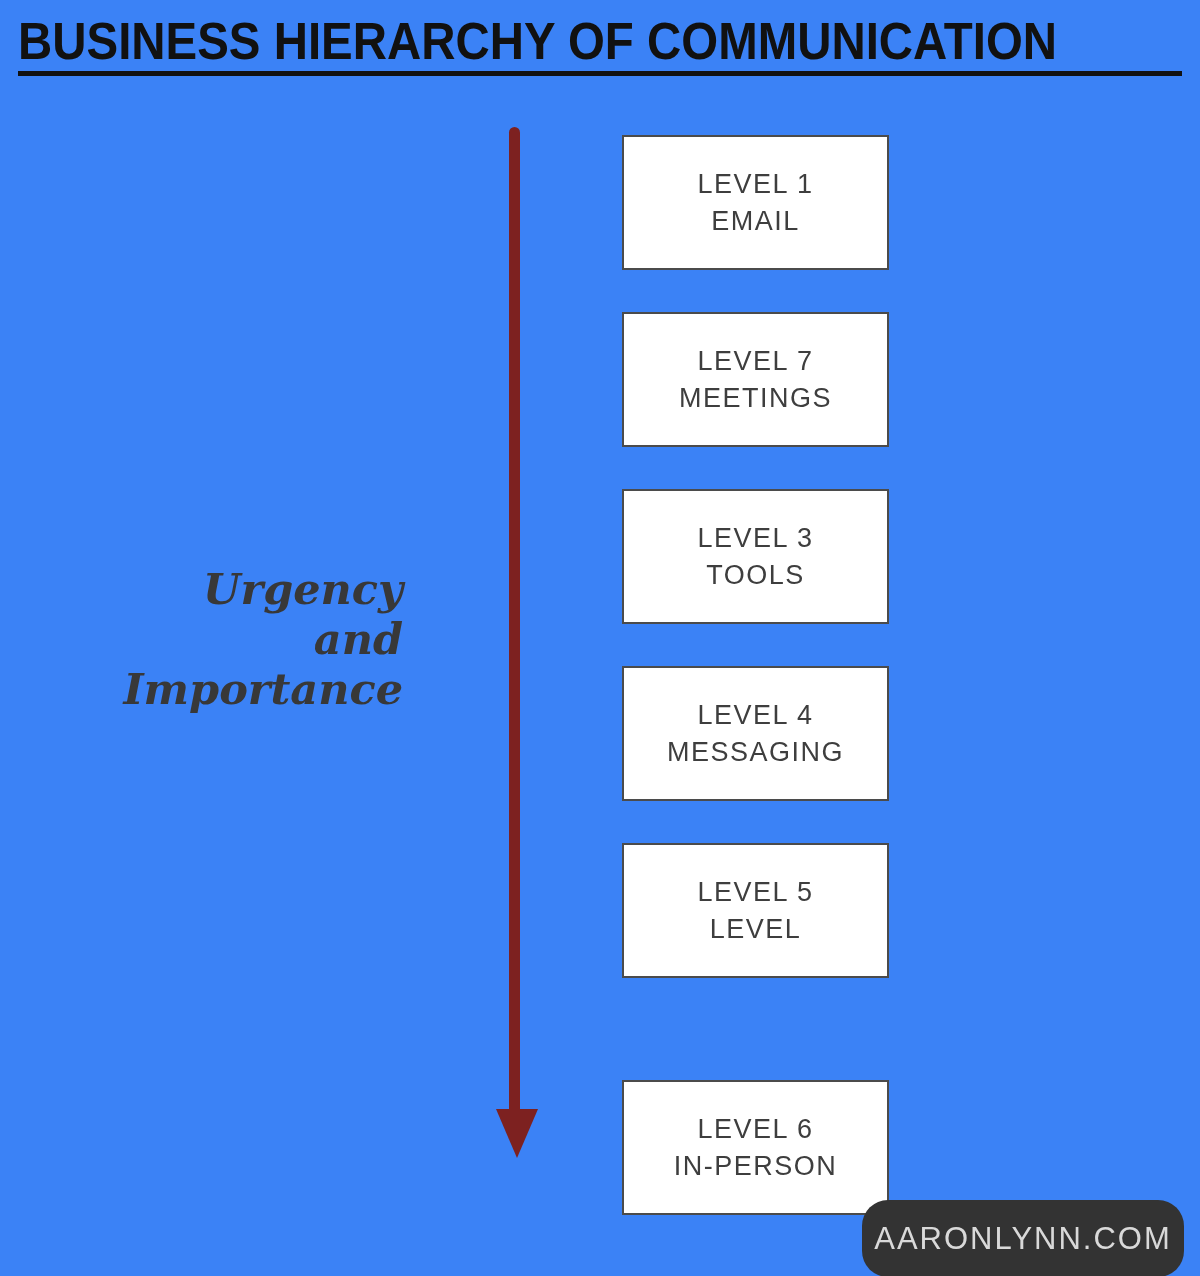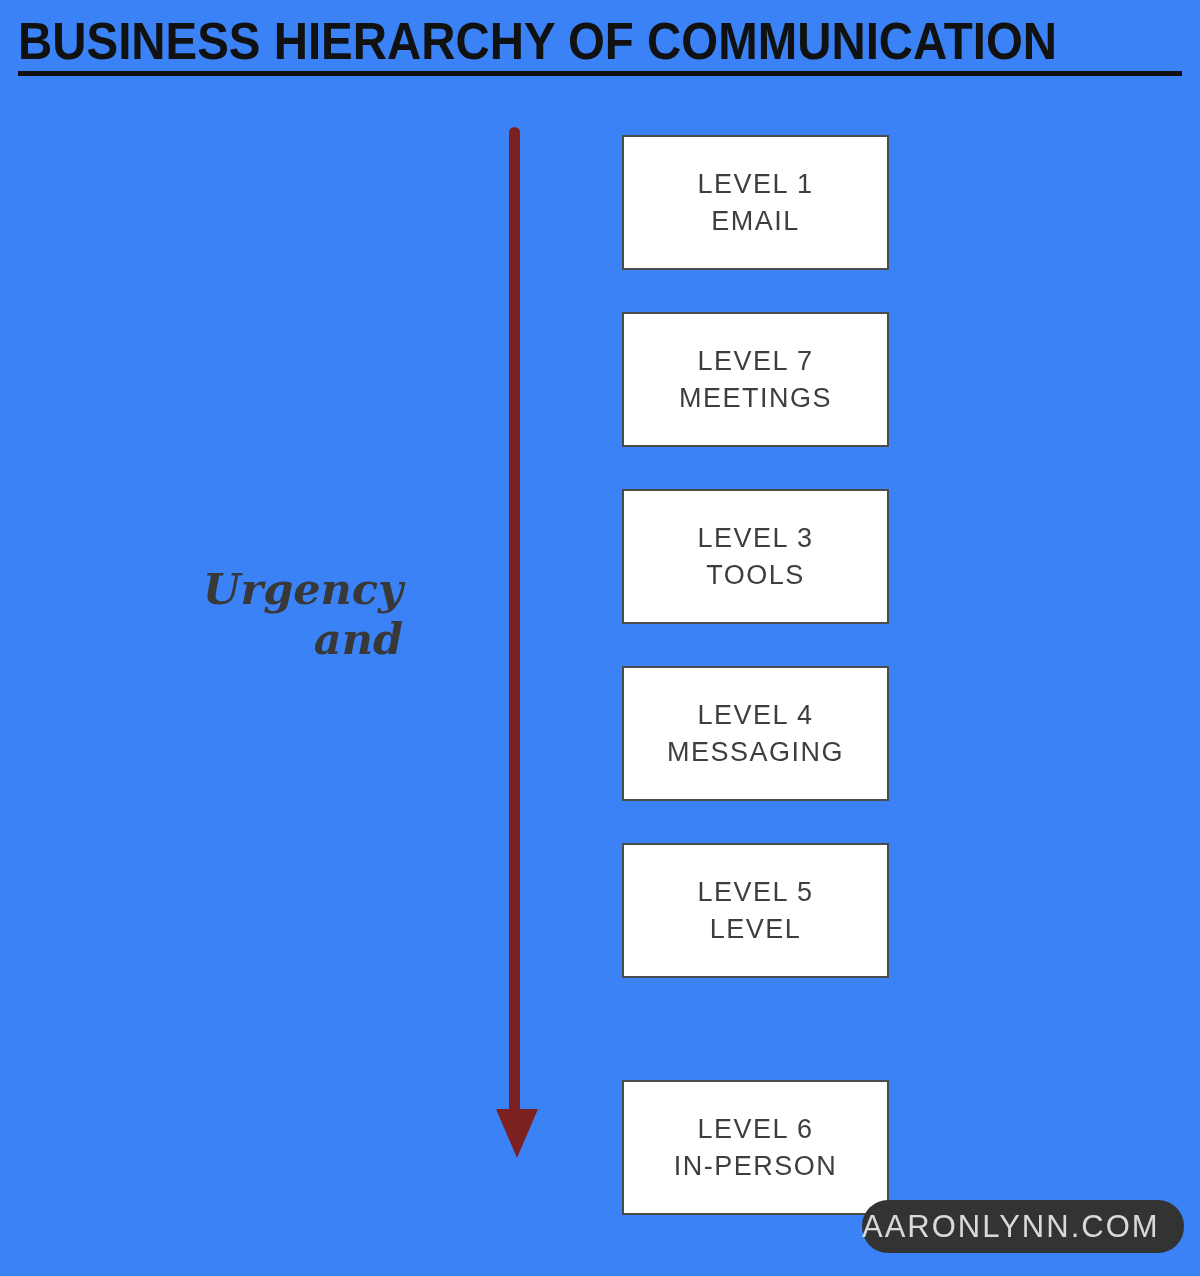--- a/index.html
+++ b/index.html
@@ -99,24 +99,25 @@
     color: #3E3E3E;
     font-family: "Liberation Sans", sans-serif;
   }
 
   
   .footer {
     position: absolute;
     left: 862px;
     top: 1200px;
     width: 322px;
-    height: 53px;
+    height: 77px;
     background: #333333;
     display: flex;
     align-items: center;
+    justify-content: center;
     border-radius: 26px;
   }
   .footer-text {
     font-size: 31px;
     letter-spacing: 2px;
     font-weight: 300;
     color: #D9D9D9;
     font-family: "Liberation Sans", sans-serif;
   }
 </style>
@@ -127,20 +128,21 @@
 
   <div class="title-text">BUSINESS HIERARCHY OF COMMUNICATION</div>
   <div class="title-underline"></div>
 
   <div class="arrow-line" style="background: rgb(125, 33, 32);"></div>
   <div class="arrow-head" style="border-top-color: rgb(125, 33, 32);"></div>
 
   <div class="urgency">
     <div>Urgency</div>
     <div>and</div>
+    <div>Importance</div>
   </div>
 
   <div class="level-box" style="top:135px">
     <div class="level-line">LEVEL 1</div>
     <div class="level-line">EMAIL</div>
   </div>
 
   <div class="level-box" style="top:312px">
     <div class="level-line">LEVEL 7</div>
     <div class="level-line">MEETINGS</div>

